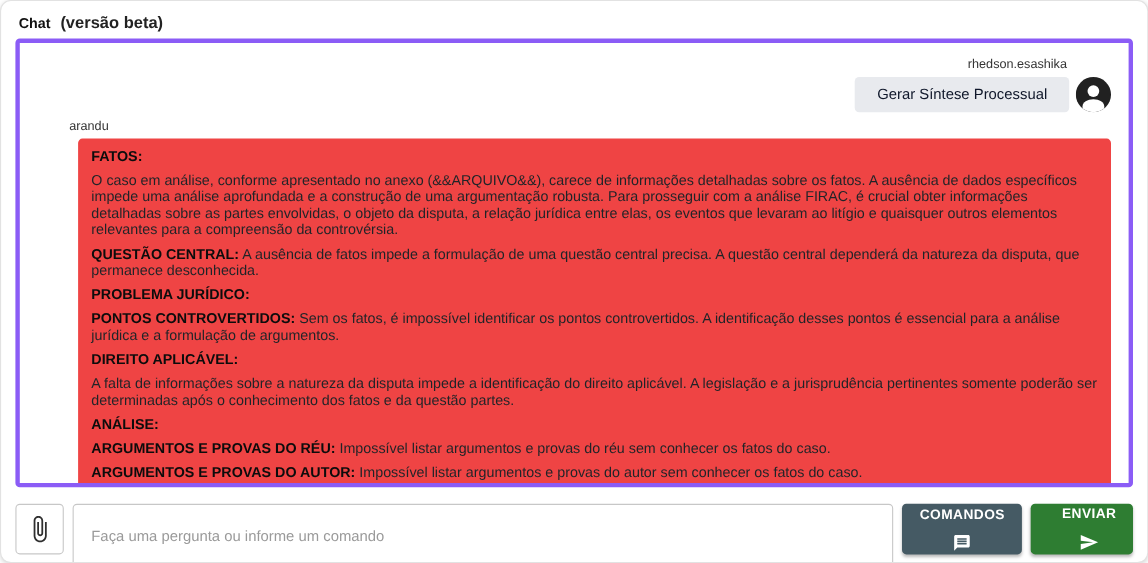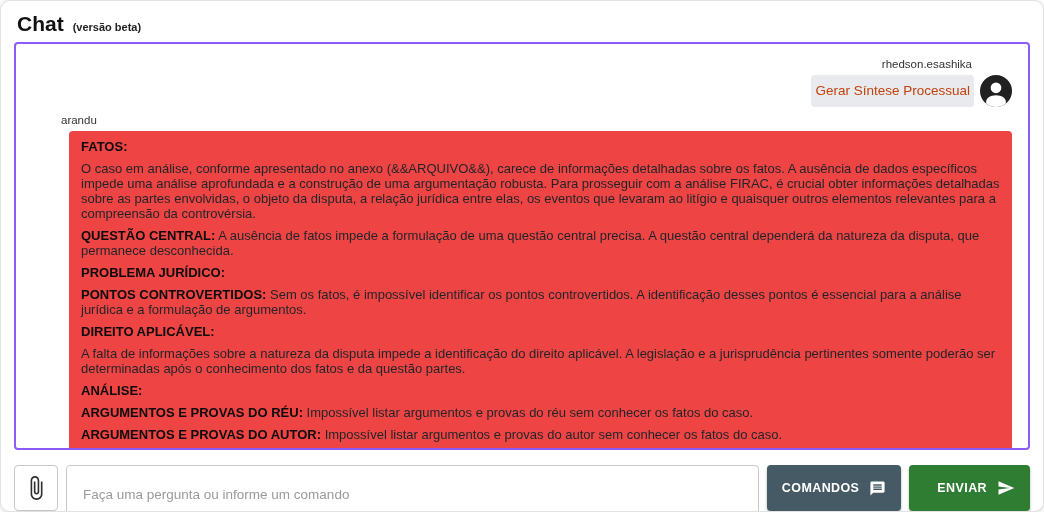--- a/index.html
+++ b/index.html
@@ -7,36 +7,36 @@
   body { font-family: "Liberation Sans", "DejaVu Sans", sans-serif; }
 
   .app {
     width: 1044px; height: 512px; background: #fff;
     border: 1px solid #e2e2e2; border-radius: 10px;
     box-shadow: 0 1px 5px rgba(0,0,0,.15);
     overflow: hidden; position: relative;
   }
 
   .header { display: flex; align-items: baseline; gap: 9px; margin: 11px 16px 6px; }
-  .header .title { font-size: 21px; font-weight: 700; color: #111; }
-  .header .subtitle { font-size: 11px; font-weight: 700; color: #222; }
+  .header .title { font-size: 13px; font-weight: 700; color: #111; }
+  .header .subtitle { font-size: 15px; font-weight: 700; color: #222; }
 
   .chat-panel {
     margin: 0 13px; height: 408px;
-    border: 2px solid #8b5cf6; border-radius: 4px;
+    border: 4px solid #8b5cf6; border-radius: 4px;
     background: #fff; overflow: hidden; padding: 14px 16px;
   }
 
   .msg-user { display: flex; flex-direction: column; align-items: flex-end; }
   .author { font-size: 11.5px; color: #333; margin-bottom: 5px; }
   .msg-user .author { margin-right: 40px; }
   .user-row { display: flex; align-items: center; gap: 6px; }
   .user-bubble {
-    background: #e8eaee; border-radius: 4px; padding: 8px 4px;
-    font-size: 13.5px; color: #c2410c; line-height: 16px;
+    background: #e8eaee; border-radius: 4px; padding: 8px 20px;
+    font-size: 13.5px; color: #0f172a; line-height: 16px;
   }
   .avatar { width: 32px; height: 32px; flex: 0 0 32px; }
 
   .msg-bot { margin-top: 7px; margin-left: 37px; }
   .msg-bot .author { margin-left: -8px; }
   .bot-bubble {
     background: #ef4444; border-radius: 4px; padding: 8px 12px;
     font-size: 13px; color: #1f2428; line-height: 15px;
   }
   .msg-block { margin-bottom: 7px; }
@@ -53,21 +53,21 @@
     flex: 1; height: 59px; border: 1px solid #c7c7c7; border-radius: 4px;
     padding: 0 16px; font-size: 13.5px; color: #222;
     font-family: "Liberation Sans", sans-serif; outline: none;
   }
   .prompt-input::placeholder { color: #9a9a9a; }
   .btn {
     height: 46px; border: none; border-radius: 4px; color: #fff;
     font-family: "Liberation Sans", sans-serif;
     font-size: 12.5px; font-weight: 700; letter-spacing: .4px;
     display: flex; align-items: center; justify-content: center; gap: 10px;
-    padding: 0 15px; cursor: pointer; box-shadow: 0 2px 3px rgba(0,0,0,.28);
+    padding: 0 15px; cursor: pointer; box-shadow: 0 2px 3px rgba(0,0,0,.28); flex-direction: column;
   }
   .btn-commands { background: #455a64; min-width: 109px; }
   .btn-send { background: #2e7d32; min-width: 90px; padding-left: 28px; }
 </style>
 </head>
 <body>
 
 <div class="app">
 
   <div class="header">

